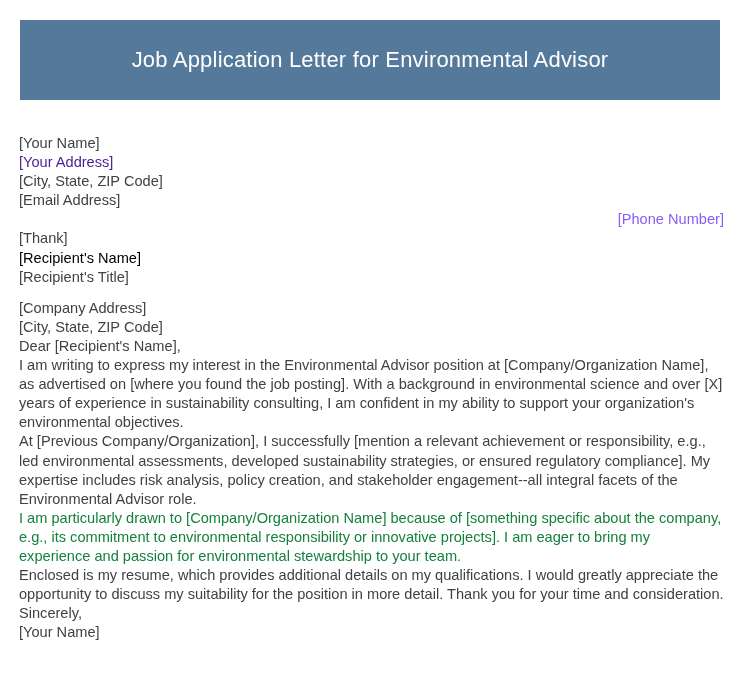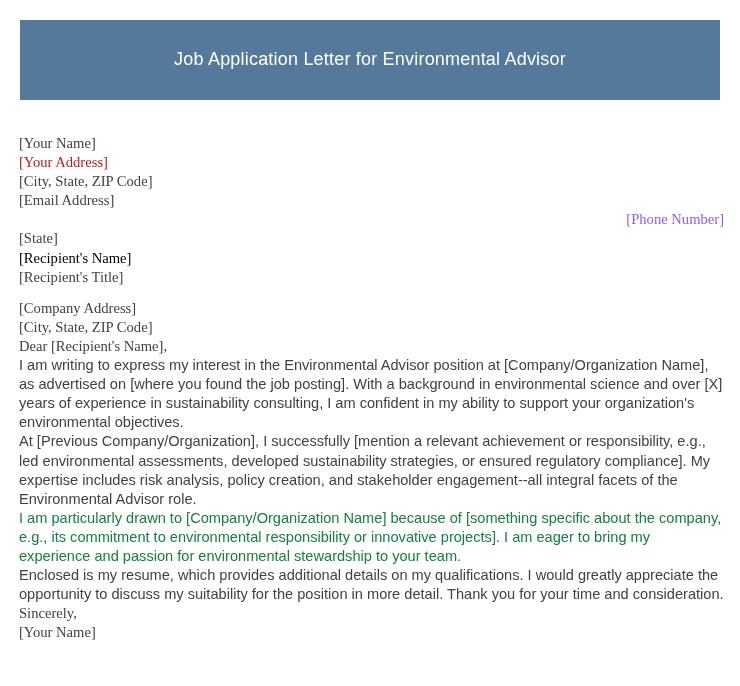--- a/index.html
+++ b/index.html
@@ -26,21 +26,21 @@
     width: 700px;
     height: 80px;
     background: #54799a;
     display: flex;
     align-items: center;
     justify-content: center;
     box-sizing: border-box;
   }
   .header-title {
     color: #ffffff;
-    font-size: 18px;
+    font-size: 22px;
     font-weight: 400;
     letter-spacing: 0.2px;
     line-height: 1.2;
     text-align: center;
     font-family: "Liberation Sans", sans-serif;
   }
   .letter-body {
     position: absolute;
     left: 19px;
     top: 134px;
@@ -52,40 +52,39 @@
     font-size: 14.6px;
     line-height: 19.1px;
     font-family: "Liberation Sans", sans-serif;
     margin: 0;
     padding: 0;
     text-align: left;
     white-space: normal;
   }
   .letter-line {
     white-space: pre;
-    font-family: Liberation Serif, serif;
   }
 </style>
 </head>
 <body>
 
 <div class="page" style="background: rgb(255, 255, 255);">
 
   <div class="header-band" style="background: rgb(84, 121, 154);">
     <div class="header-title" style="color: rgb(255, 255, 255);">Job Application Letter for Environmental Advisor</div>
   </div>
 
   <div class="letter-body">
 
     <div class="letter-line" style="color: rgb(63, 66, 69);">[Your Name]</div>
-    <div class="letter-line" style="color: #b91c1c;">[Your Address]</div>
+    <div class="letter-line" style="color: #4c1d95;">[Your Address]</div>
     <div class="letter-line" style="color: rgb(63, 66, 69);">[City, State, ZIP Code]</div>
     <div class="letter-line" style="color: rgb(63, 66, 69);">[Email Address]</div>
     <div class="letter-line" style="color: #8b5cf6; text-align: right;">[Phone Number]</div>
-    <div class="letter-line" style="color: rgb(63, 66, 69);">[State]</div>
+    <div class="letter-line" style="color: rgb(63, 66, 69);">[Thank]</div>
 
     <div class="letter-line" style="color: #000000;">[Recipient's Name]</div>
     <div class="letter-line" style="color: rgb(63, 66, 69);">[Recipient's Title]</div>
     <div class="letter-line" style="color: rgb(63, 66, 69); margin-top: 12px;">[Company Address]</div>
     <div class="letter-line" style="color: rgb(63, 66, 69);">[City, State, ZIP Code]</div>
 
     <div class="letter-line" style="color: rgb(63, 66, 69);">Dear [Recipient's Name],</div>
 
     <p class="letter-para" style="color: rgb(63, 66, 69);">I am writing to express my interest in the Environmental Advisor position at [Company/Organization Name], as advertised on [where you found the job posting]. With a background in environmental science and over [X] years of experience in sustainability consulting, I am confident in my ability to support your organization's environmental objectives.</p>
     <p class="letter-para" style="color: rgb(63, 66, 69);">At [Previous Company/Organization], I successfully [mention a relevant achievement or responsibility, e.g., led environmental assessments, developed sustainability strategies, or ensured regulatory compliance]. My expertise includes risk analysis, policy creation, and stakeholder engagement--all integral facets of the Environmental Advisor role.</p>

